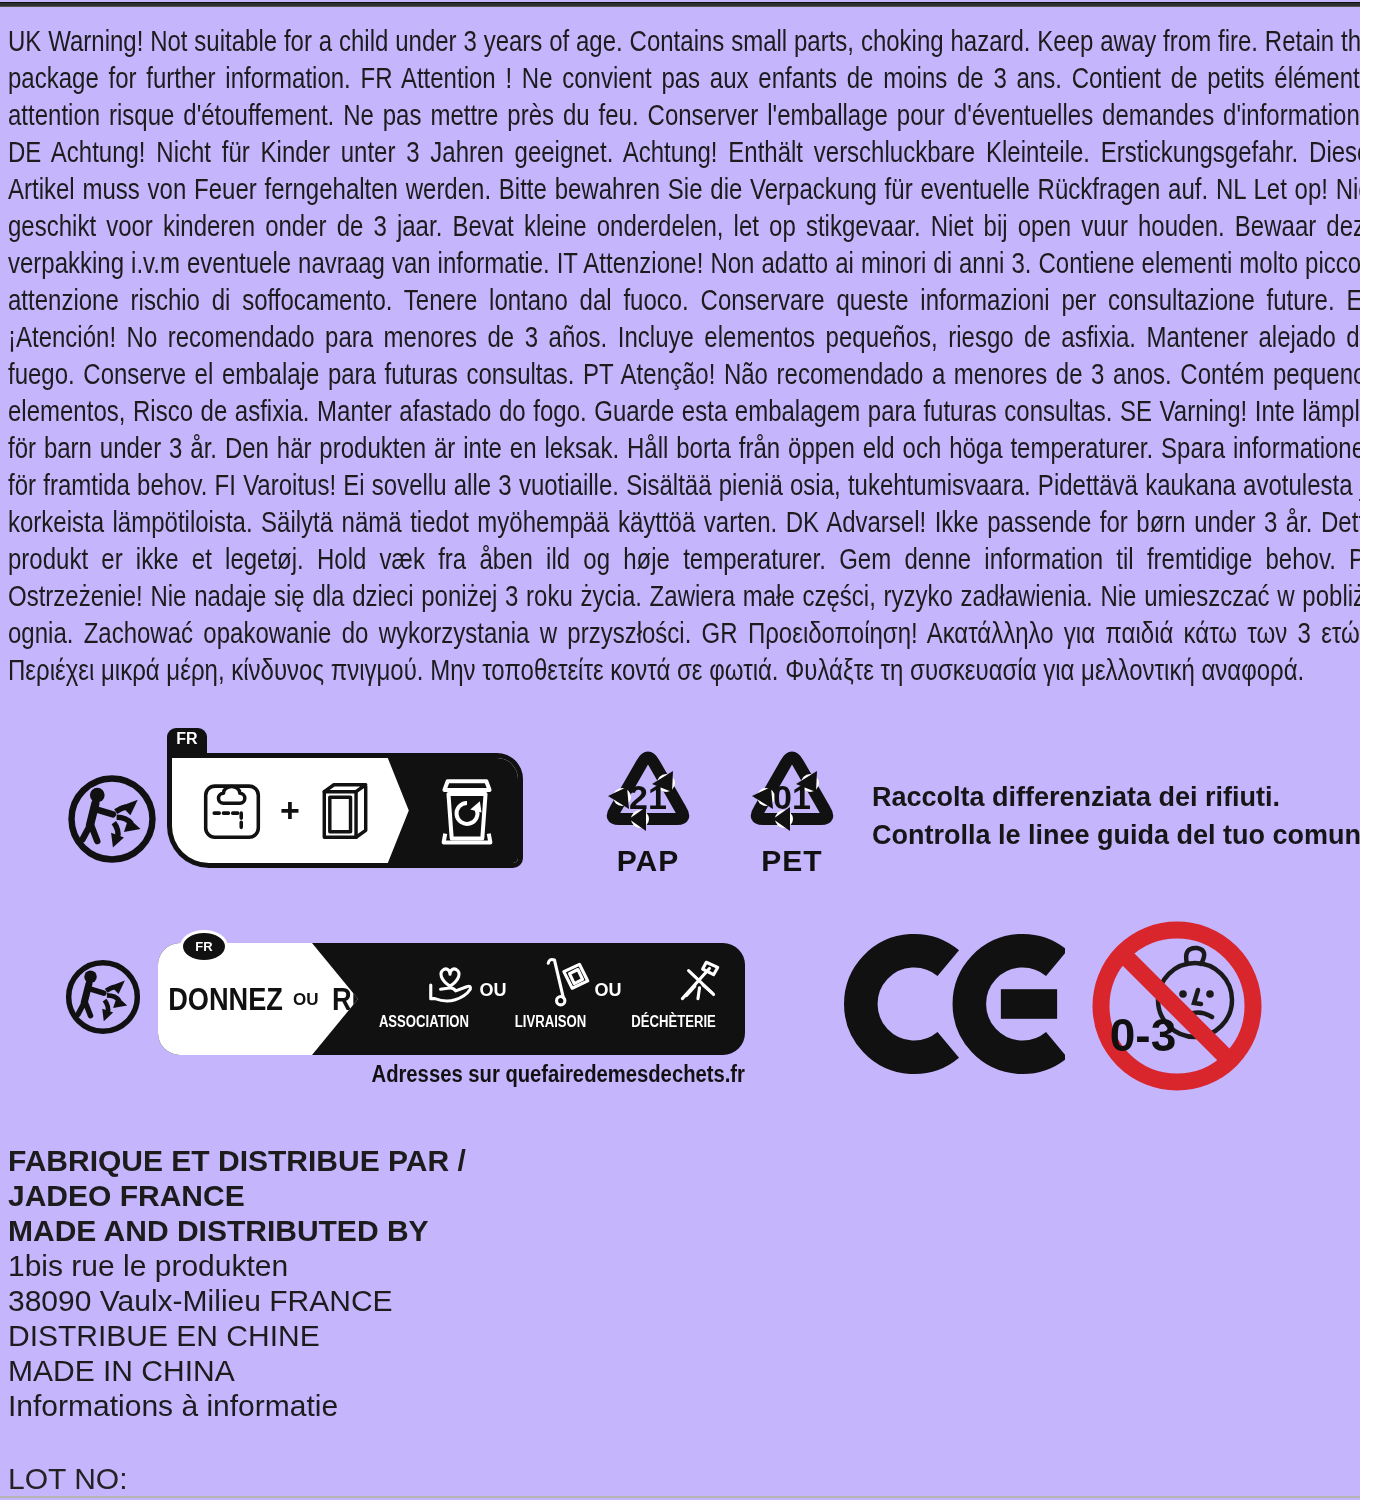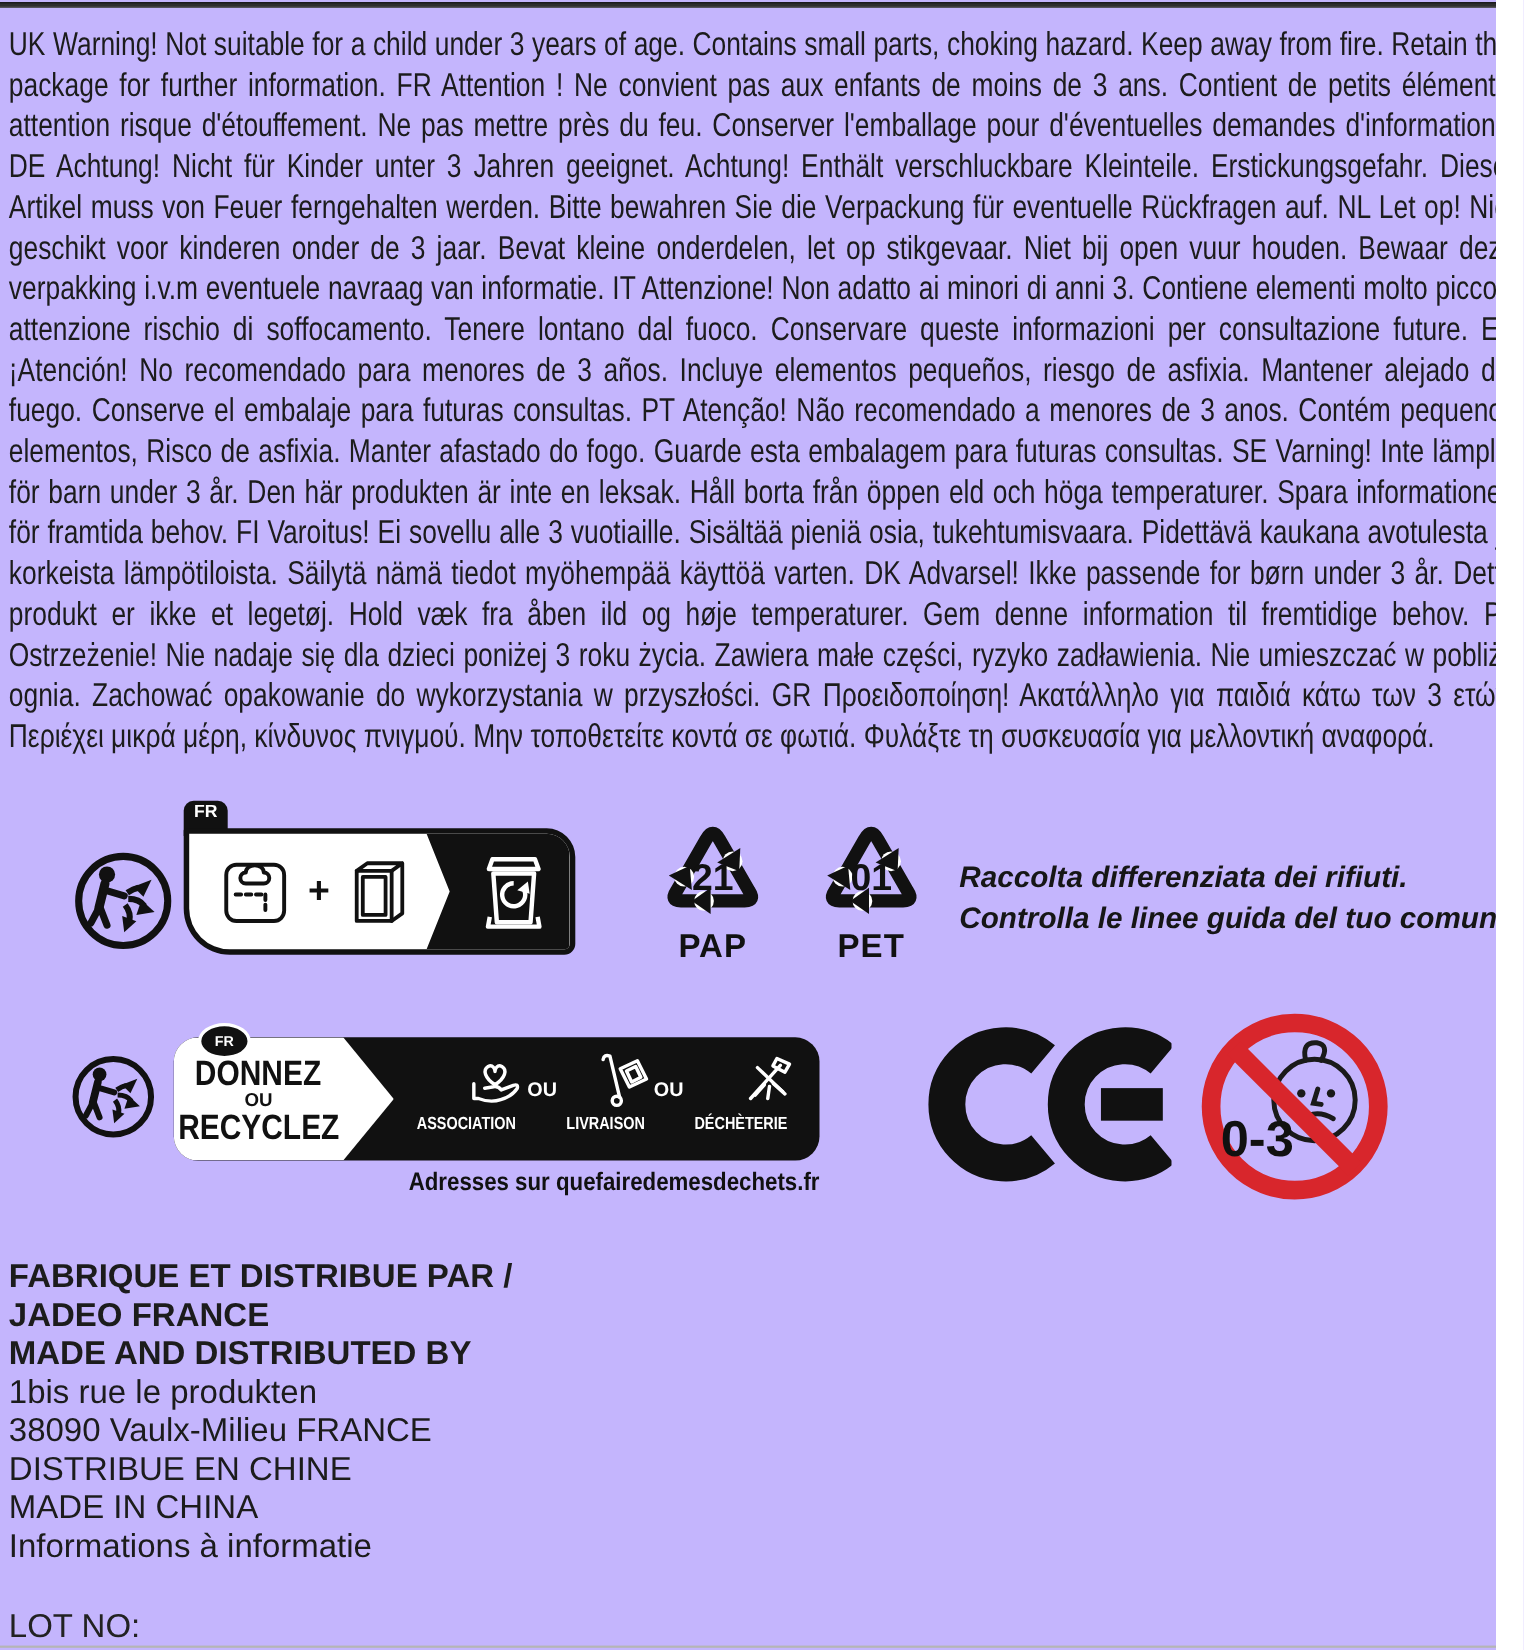--- a/index.html
+++ b/index.html
@@ -28,31 +28,31 @@
   .plus{font-size:34px;font-weight:bold;color:#111;}
   .frblack{position:absolute;right:0;top:0;height:100%;width:140px;background:#111;
            clip-path:polygon(7% 0,100% 0,100% 100%,7% 100%,22% 50%);
            display:flex;align-items:center;justify-content:flex-end;padding-right:22px;box-sizing:border-box;}
 
   .mobius{position:absolute;top:25px;width:120px;text-align:center;}
   .mobius.pap{left:588px;} .mobius.pet{left:732px;}
   .mobius text{font:bold 34px "Liberation Sans",sans-serif;fill:#111;}
   .mobius .mat{font-size:30px;font-weight:bold;color:#111;margin-top:4px;letter-spacing:1px;}
 
-  .it-note{position:absolute;left:872px;top:63px;font-size:27px;font-weight:bold;font-style:italic;
+  .it-note{position:absolute;left:872px;top:63px;font-size:27px;font-weight:bold;
            line-height:38px;color:#161616;}
 
   
   .row2{position:absolute;left:0;top:920px;width:1385px;height:200px;}
   .triman2{position:absolute;left:64px;top:38px;}
   .dbox{position:absolute;left:158px;top:23px;width:587px;height:112px;}
   .dbox .inner{position:absolute;inset:0;background:#111;border-radius:22px;overflow:hidden;}
   .dwhite{position:absolute;left:0;top:0;bottom:0;width:200px;background:#fff;
           clip-path:polygon(0 0,77% 0,100% 50%,77% 100%,0 100%);
-          display:flex;flex-direction:column;align-items:center;justify-content:center;
+          display:flex;flex-direction:row;align-items:center;
           padding-right:46px;box-sizing:border-box;color:#111;}
   .dwhite .big{font-size:32px;font-weight:bold;transform:scaleX(0.85);line-height:30px;white-space:nowrap;}
   .dwhite .sm{font-size:17px;font-weight:bold;line-height:19px;}
   .dblack{position:absolute;left:205px;right:0;top:0;bottom:0;display:flex;
           align-items:flex-start;justify-content:space-between;padding:13px 20px 0 6px;}
   .dgroup{display:flex;flex-direction:column;align-items:flex-end;}
   .dgroup .lbl{color:#fff;font-size:16px;font-weight:bold;transform:scaleX(0.82);
                white-space:nowrap;margin-top:5px;}
   .dsep{color:#fff;font-size:18px;font-weight:bold;margin-top:24px;}
   .frpill{position:absolute;left:22px;top:-13px;width:42px;height:27px;background:#111;color:#fff;

